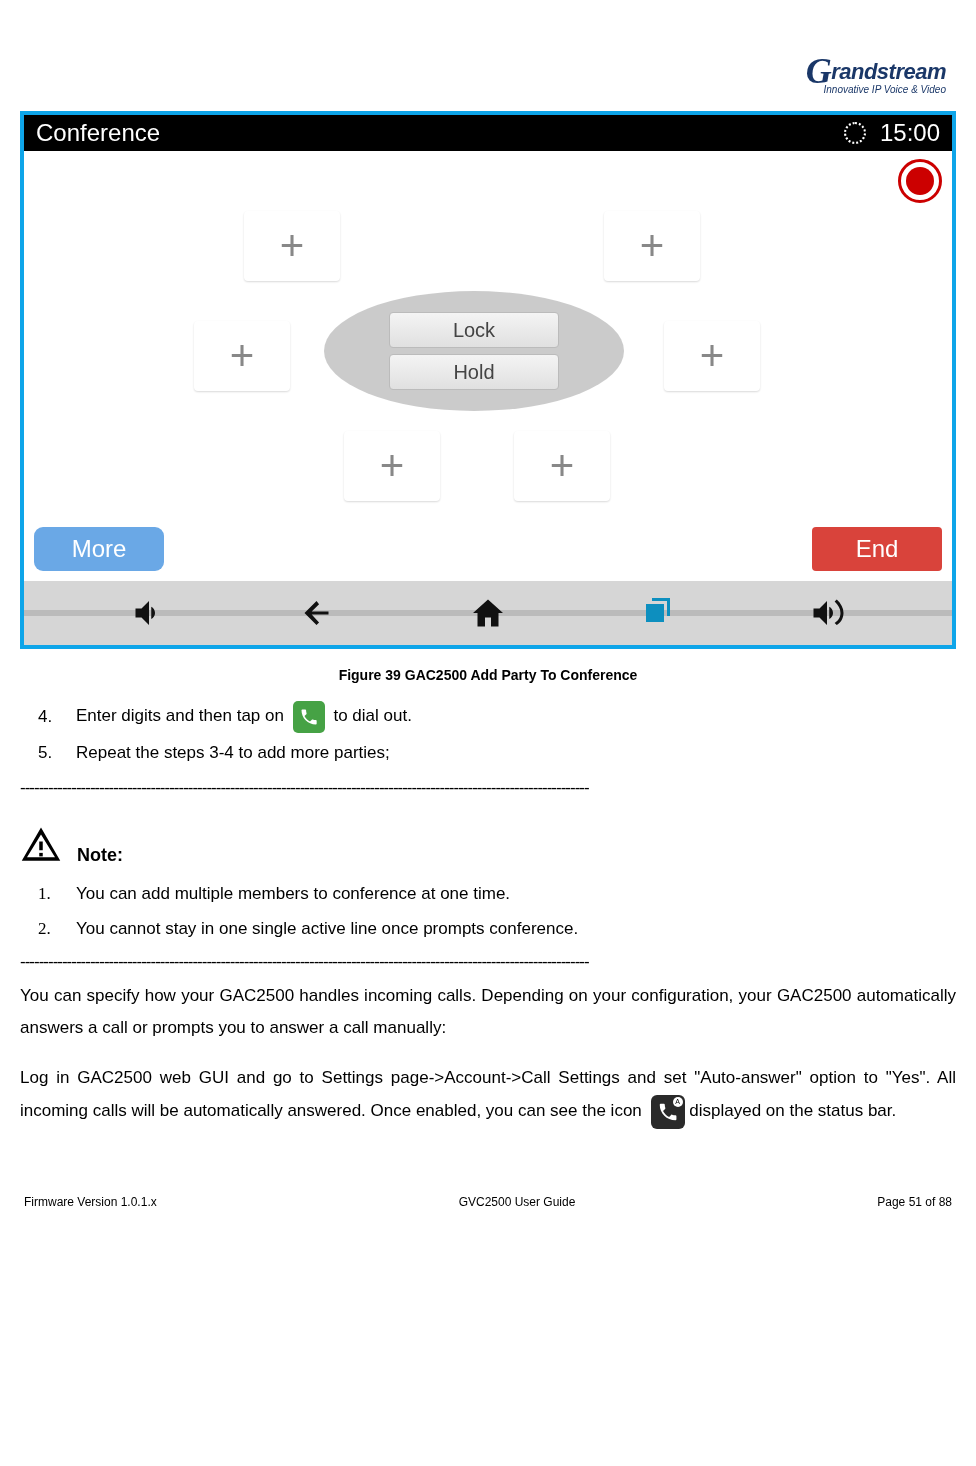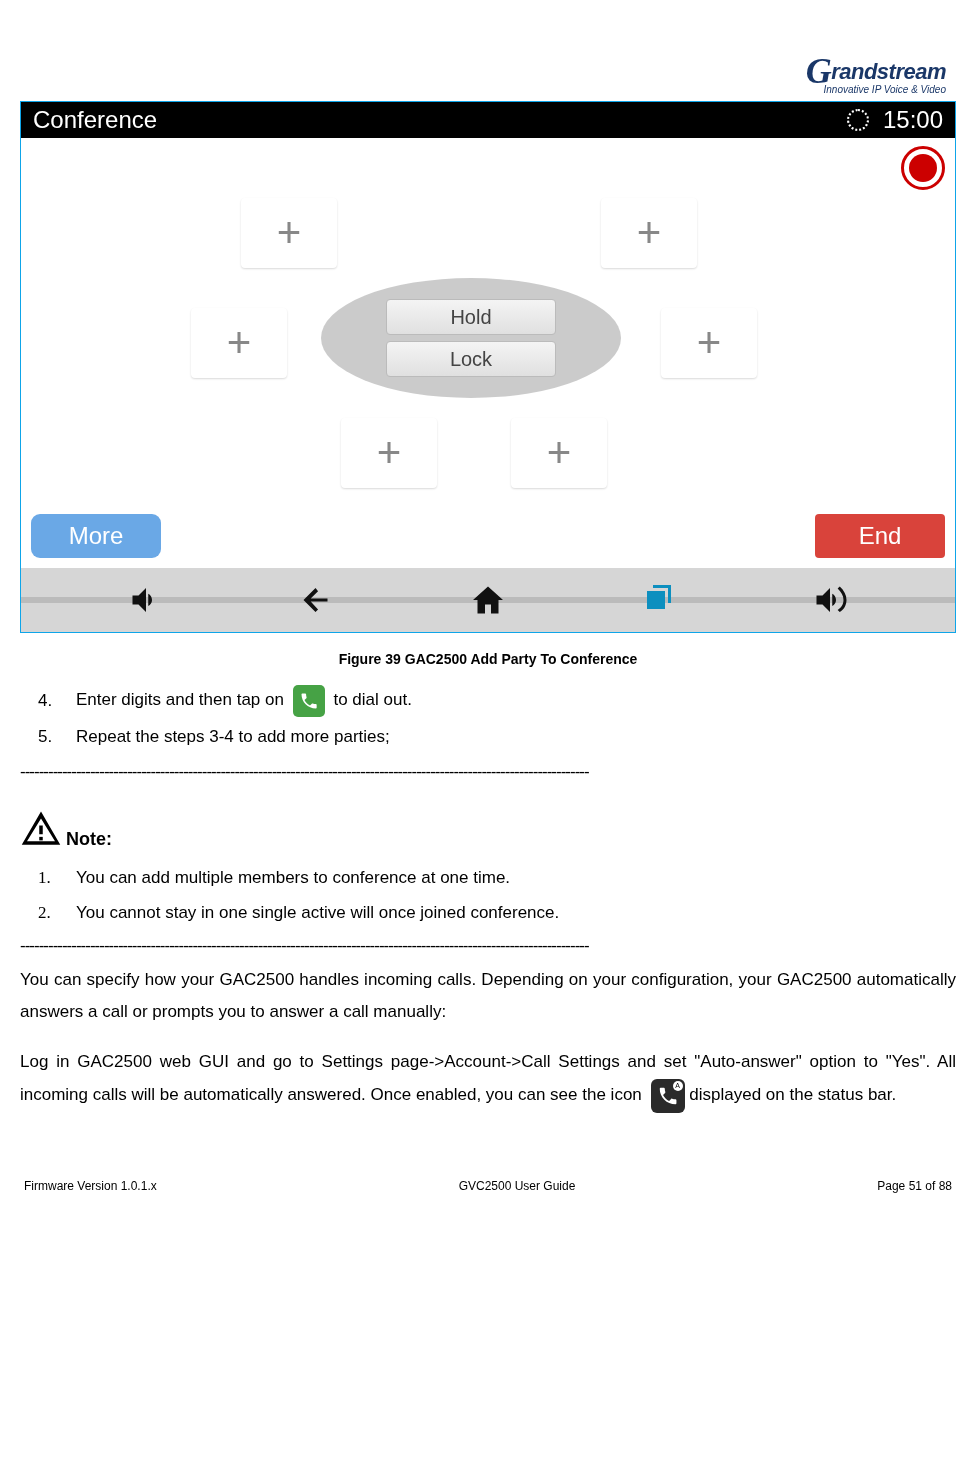--- a/index.html
+++ b/index.html
@@ -8,21 +8,21 @@
 
     
     .logo-area { display: flex; justify-content: flex-end; padding: 0 10px 0 0; margin-top: 36px; }
     .logo { font-style: italic; display: flex; flex-direction: column; align-items: flex-end; }
     .logo-main { position: relative; font-size: 22px; font-weight: bold; letter-spacing: -0.5px; }
     .logo-g { font-family: cursive; font-size: 36px; color: #1a3768; position: relative; top: 4px; }
     .logo-rest { color: #1a3768; }
     .logo-sub { font-size: 10px; color: #1a3768; margin-top: -4px; }
 
     
-    .screenshot { border: 1px solid #0ea5e9; margin: 6px 0 6px 0; background: #0369a1; position: relative; }
+    .screenshot { border: 4px solid #0ea5e9; margin: 16px 0 6px 0; background: #0369a1; position: relative; }
     .status-bar { background: #000; color: #fff; display: flex; align-items: center; justify-content: space-between; padding: 2px 12px; height: 36px; }
     .status-title { font-size: 24px; font-family: sans-serif; }
     .status-right { display: flex; align-items: center; gap: 14px; }
     .status-time { font-size: 24px; }
     .refresh-icon { width: 22px; height: 22px; border: 2px dotted #fff; border-radius: 50%; }
 
     .conf-body { background: #fff; position: relative; height: 430px; }
     .record-btn { position: absolute; right: 10px; top: 8px; width: 44px; height: 44px; border: 3px solid #c00; border-radius: 50%; display: flex; align-items: center; justify-content: center; }
     .record-dot { width: 28px; height: 28px; background: #c00; border-radius: 50%; }
 
@@ -58,21 +58,21 @@
 
     
     .doc-list { list-style: none; margin: 10px 0; }
     .doc-list li { display: flex; align-items: center; gap: 14px; font-size: 17px; margin: 6px 0; line-height: 1.7; }
     .doc-list .num { width: 24px; text-align: left; margin-left: 18px; }
     .dial-icon { width: 32px; height: 32px; background: #46a245; border-radius: 5px; display: inline-flex; align-items: center; justify-content: center; vertical-align: middle; margin: 0 4px; }
     .dial-icon svg { width: 20px; height: 20px; fill: #fff; }
 
     .dashes { font-size: 17px; letter-spacing: -1px; margin: 8px 0; overflow: hidden; white-space: nowrap; }
 
-    .note-row { display: flex; align-items: flex-end; gap: 4px; margin: 26px 0 14px 0; text-align: center; }
+    .note-row { display: flex; align-items: flex-end; gap: 15px; margin: 26px 0 14px 0; text-align: center; }
     .warn-icon { width: 42px; height: 42px; }
     .note-label { font-weight: bold; font-size: 18px; }
 
     .note-list { list-style: none; margin: 8px 0 6px 0; }
     .note-list li { display: flex; align-items: baseline; gap: 14px; font-size: 17px; margin: 6px 0; line-height: 1.7; }
     .note-list .num { width: 24px; text-align: left; font-family: "Times New Roman", serif; margin-left: 18px; }
 
     .section-heading { color: #283262; font-weight: bold; font-family: Cambria, Georgia, serif; font-size: 17px; margin: 4px 0 4px 0; }
 
     .para { font-size: 17px; line-height: 1.9; text-align: justify; }
@@ -127,22 +127,22 @@
         </div>
       <div class="plus-tile bl">
           <span class="plus">+</span>
         </div>
       <div class="plus-tile br">
           <span class="plus">+</span>
         </div>
 
 
       <div class="center-oval">
+        <div class="center-btn">Lock</div>
         <div class="center-btn">Hold</div>
-        <div class="center-btn">Lock</div>
       </div>
 
       <div class="bottom-buttons">
         <div class="more-btn">More</div>
         <div class="end-btn">End</div>
       </div>
     </div>
 
     <div class="nav-bar">
       <div class="nav-track"></div>
@@ -208,21 +208,21 @@
     <span class="note-label">Note:</span>
   </div>
 
   <ul class="note-list">
     <li>
       <span class="num">1.</span>
       <span>You can add multiple members to conference at one time.</span>
     </li>
     <li>
       <span class="num">2.</span>
-      <span>You cannot stay in one single active will once joined conference.</span>
+      <span>You cannot stay in one single active line once prompts conference.</span>
     </li>
   </ul>
 
   <div class="dashes">--------------------------------------------------------------------------------------------------------------------------</div>
 
 
   <div class="para">You can specify how your GAC2500 handles incoming calls. Depending on your configuration, your GAC2500 automatically answers a call or prompts you to answer a call manually:</div>
 
   <div class="para2">
     <span>Log in GAC2500 web GUI and go to Settings page-&gt;Account-&gt;Call Settings and set "Auto-answer" option to "Yes". All incoming calls will be automatically answered. Once enabled, you can see the icon</span>

